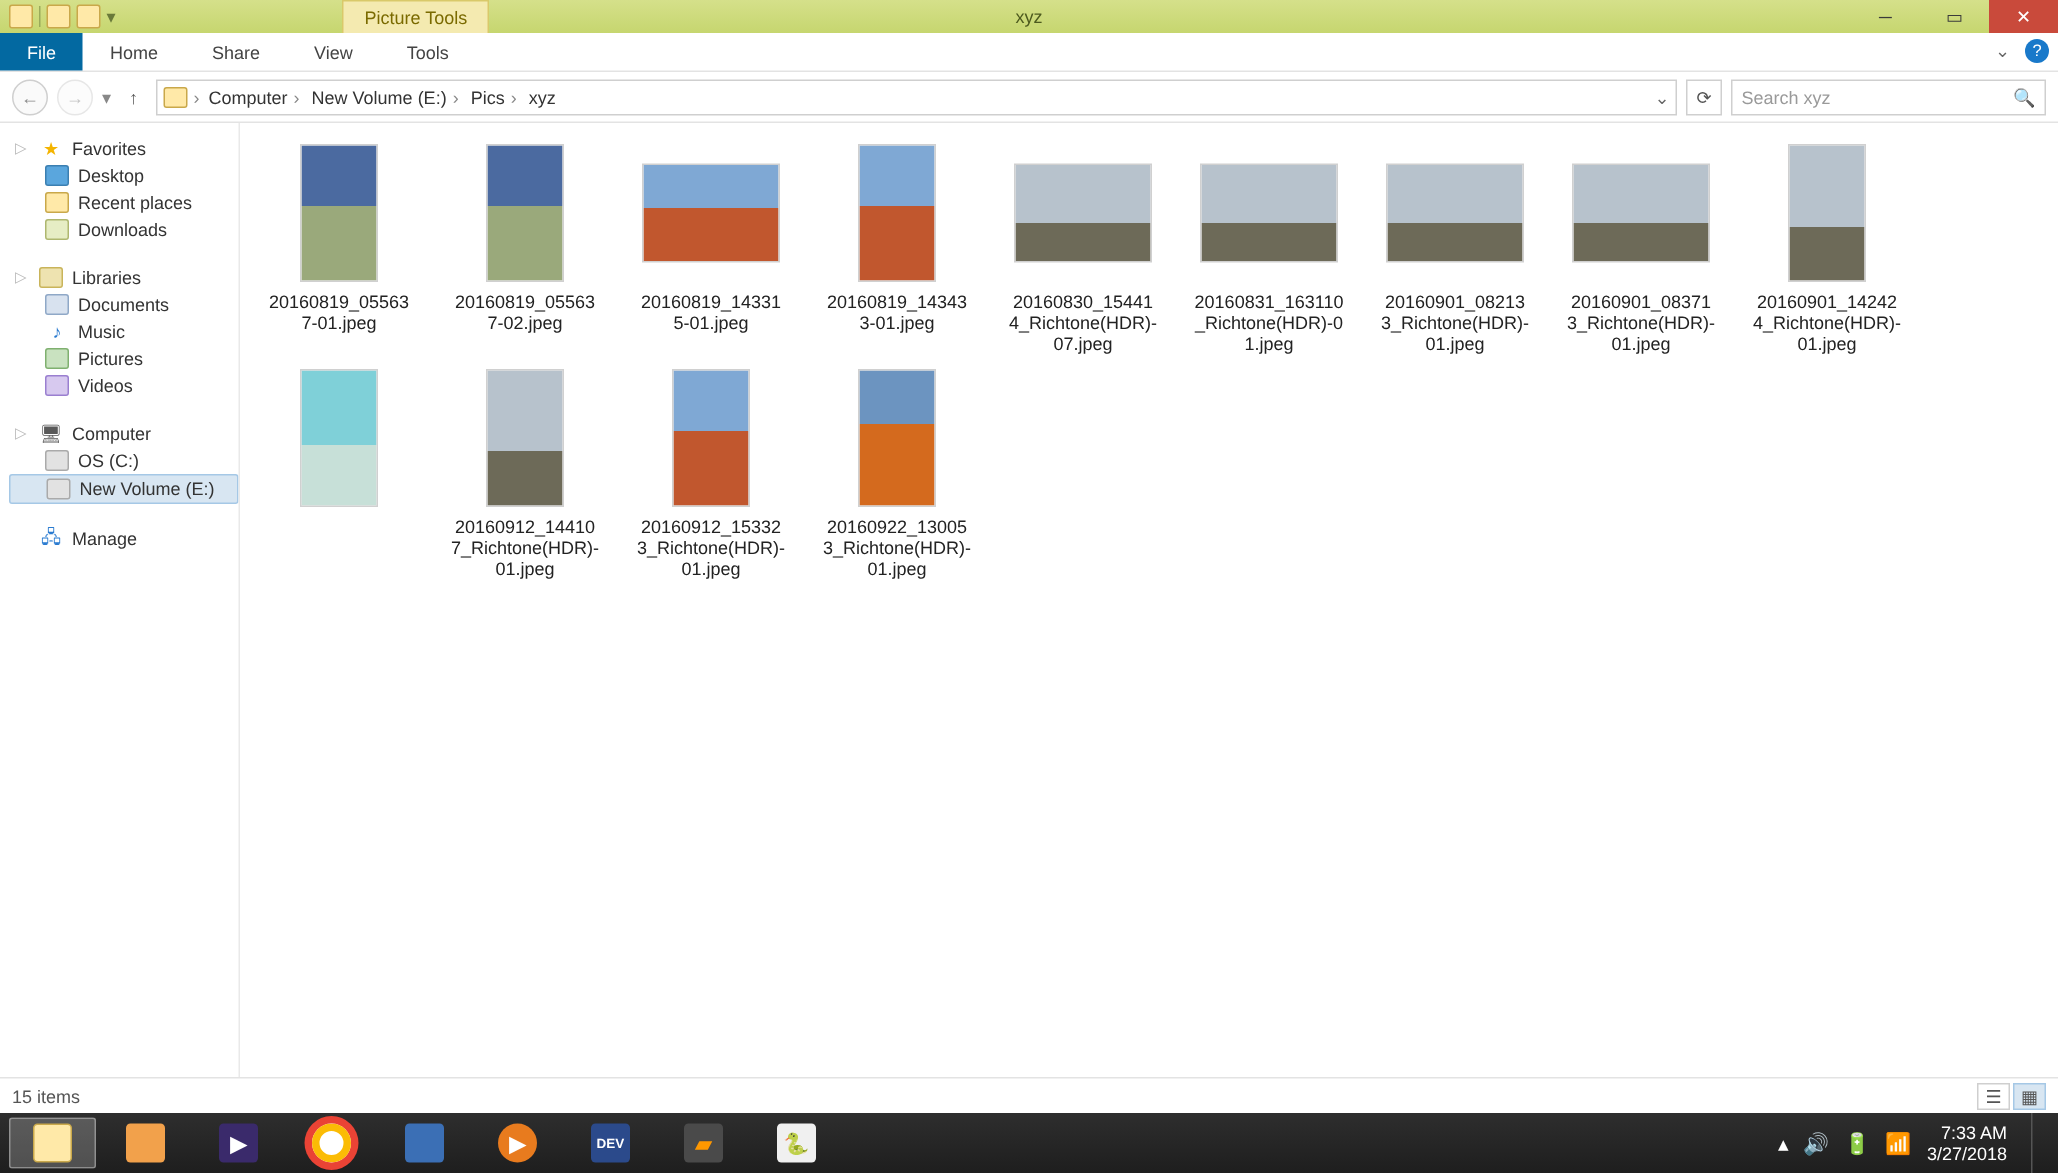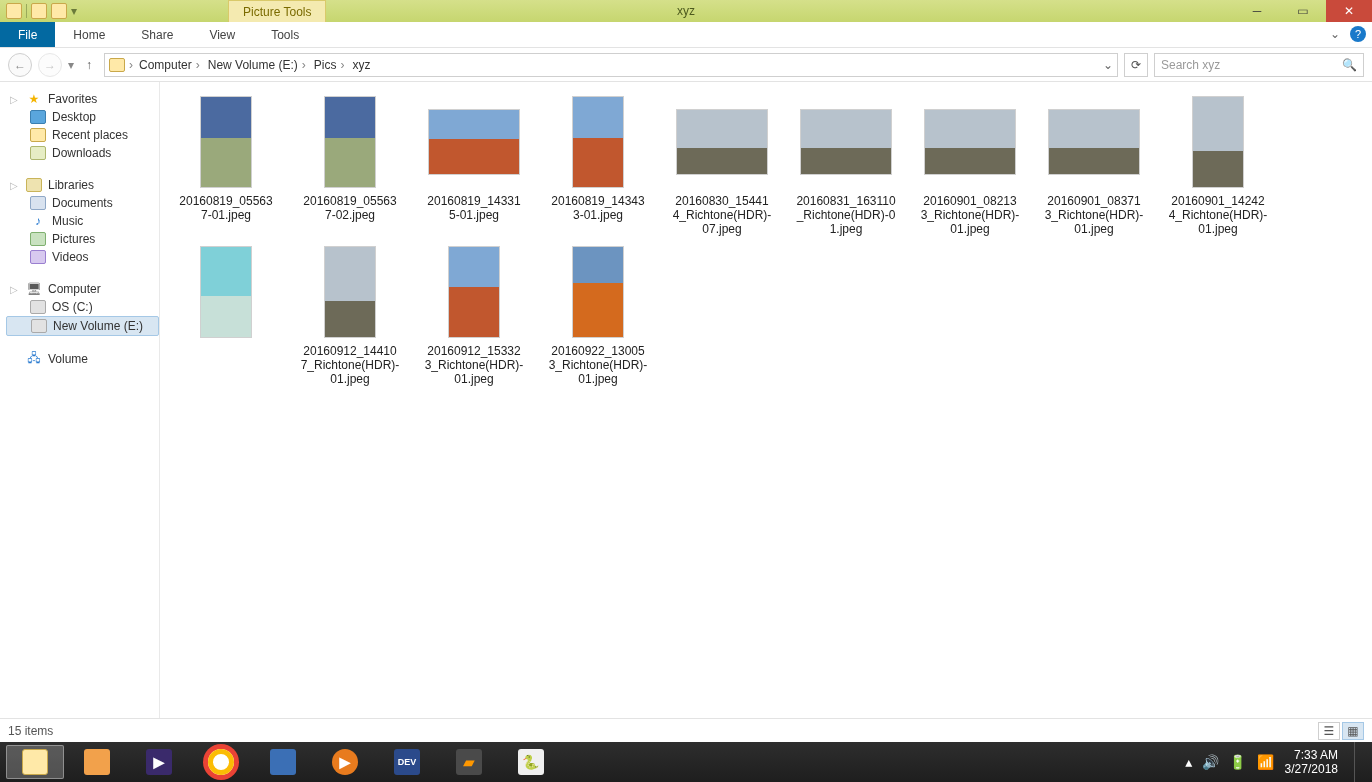--- a/index.html
+++ b/index.html
@@ -212,21 +212,21 @@
         </div>
       <div class="sb-item selected">
           <span class="ic drv"></span>
           <span>New Volume (E:)</span>
         </div>
     </div>
     <div class="sb-group">
       <div class="sb-head">
           <span class="tri" style="visibility:hidden;">▷</span>
           <span class="ic net">🖧</span>
-          <span>Volume</span>
+          <span>Manage</span>
         </div>
     </div>
   </div>
 
   <div class="content">
     <div class="grid" id="grid">
         <div class="item portrait">
           <div class="thumb">
             <div class="img sky"></div>
           </div>

